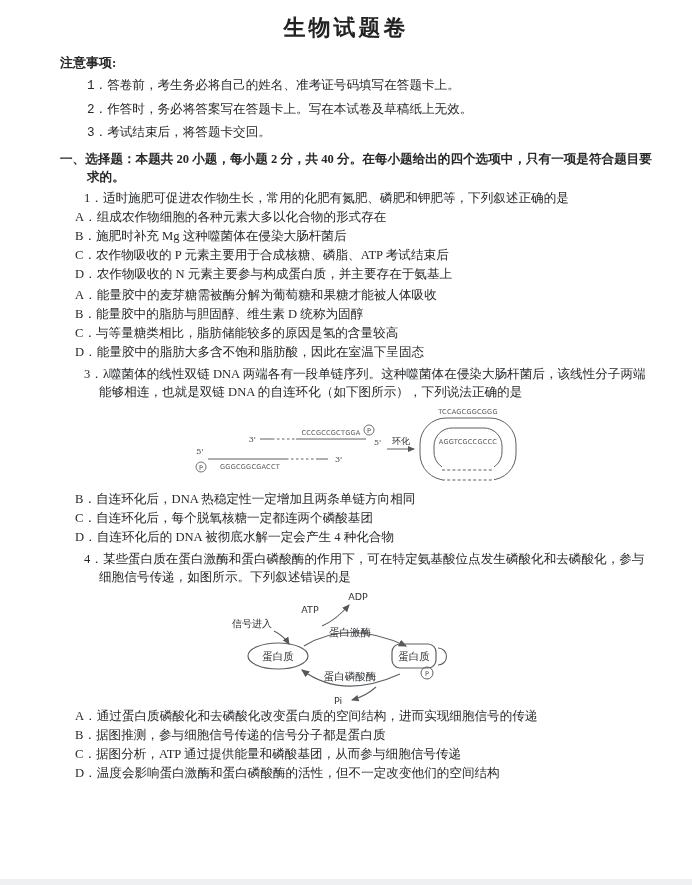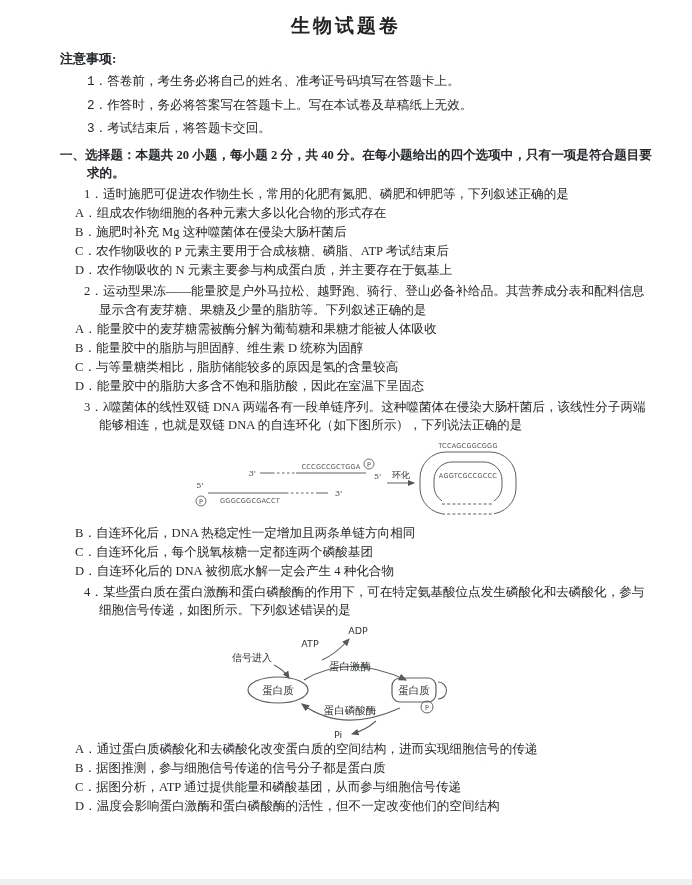--- a/index.html
+++ b/index.html
@@ -1,20 +1,20 @@
 <!DOCTYPE html>
 <html><head>
 <meta charset="utf-8">
 <style>
   * { margin:0; padding:0; box-sizing:border-box; }
   html,body { background:#ffffff; }
   body { width:692px; height:885px; font-family:"Liberation Serif", serif; color:#26282b; }
   .page { position:relative; width:692px; height:885px; background:#ffffff; overflow:hidden; }
   .doc-title { text-align:center; padding-top:13px; font-family:"Liberation Sans", sans-serif;
-               font-size:19px; font-weight:bold; letter-spacing:3px; color:#222; }
+               font-size:22px; font-weight:bold; letter-spacing:3px; color:#222; }
   .content { padding:9px 38px 0 60px; font-size:12.6px; line-height:18.4px; }
   .notice-head { font-weight:bold; font-size:13px; margin-top:2px; }
   .notice-item { margin-left:27px; margin-top:5px;font-family:Liberation Mono, monospace; }
   .section-head { font-weight:bold; margin-top:7px; padding-left:27px; text-indent:-27px;font-family:Liberation Serif, serif; }
   .question { margin-top:3px; }
   .q-stem { padding-left:15px; text-indent:-15px; margin-top:2px;margin-left:24px; }
   .q-option { padding-left:15px; margin-top:0.5px; }
   .figure { display:block; }
   .fig-dna { margin:2px 0 1px 128px; }
   .fig-protein { margin:0 0 0 170px; }
@@ -46,21 +46,20 @@
 
     <div class="question">
       <div class="q-stem">1．适时施肥可促进农作物生长，常用的化肥有氮肥、磷肥和钾肥等，下列叙述正确的是</div>
       <div class="q-option">A．组成农作物细胞的各种元素大多以化合物的形式存在</div>
       <div class="q-option">B．施肥时补充 Mg 这种噬菌体在侵染大肠杆菌后</div>
       <div class="q-option">C．农作物吸收的 P 元素主要用于合成核糖、磷脂、ATP 考试结束后</div>
       <div class="q-option">D．农作物吸收的 N 元素主要参与构成蛋白质，并主要存在于氨基上</div>
     </div>
 
     <div class="question">
-      <div class="q-stem">2．运动型果冻——能量胶是户外马拉松、越野跑、骑行、登山必备补给品。其营养成分表和配料信息显示含有麦芽糖、果糖及少量的脂肪等。下列叙述正确的是</div>
       <div class="q-option">A．能量胶中的麦芽糖需被酶分解为葡萄糖和果糖才能被人体吸收</div>
       <div class="q-option">B．能量胶中的脂肪与胆固醇、维生素 D 统称为固醇</div>
       <div class="q-option">C．与等量糖类相比，脂肪储能较多的原因是氢的含量较高</div>
       <div class="q-option">D．能量胶中的脂肪大多含不饱和脂肪酸，因此在室温下呈固态</div>
     </div>
 
     <div class="question">
       <div class="q-stem">3．λ噬菌体的线性双链 DNA 两端各有一段单链序列。这种噬菌体在侵染大肠杆菌后，该线性分子两端能够相连，也就是双链 DNA 的自连环化（如下图所示），下列说法正确的是</div>
 
       <svg class="figure fig-dna" width="336" height="86" viewBox="0 0 336 86">

